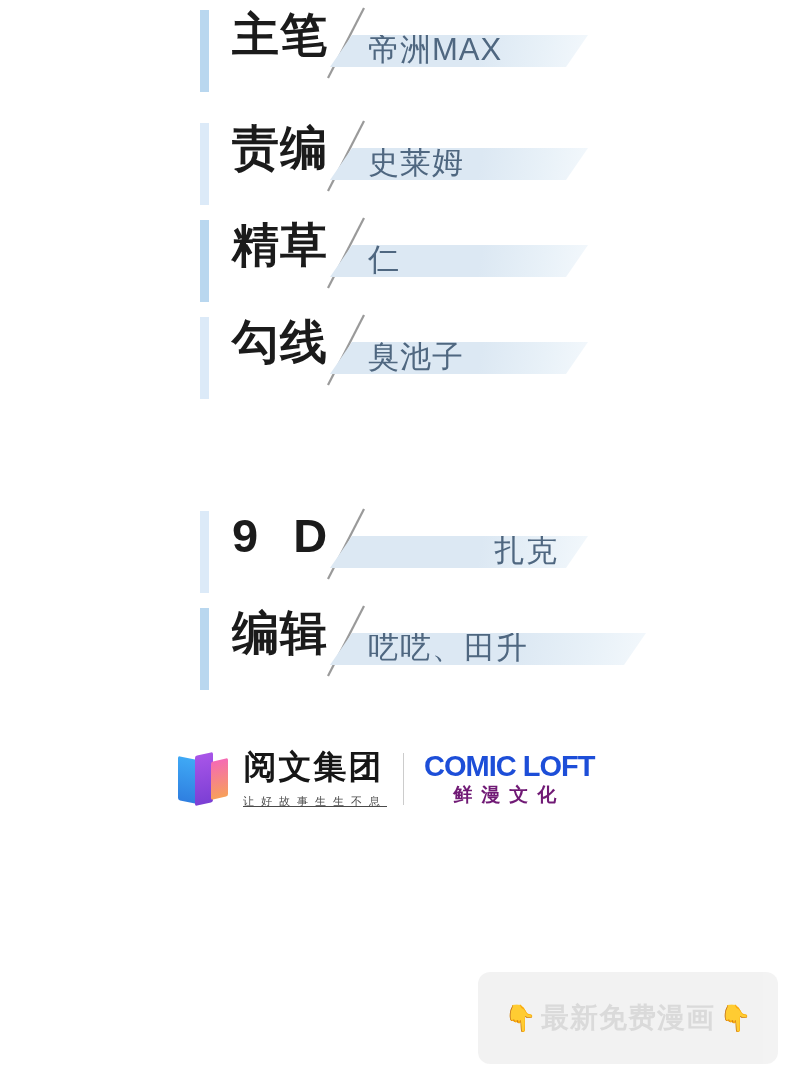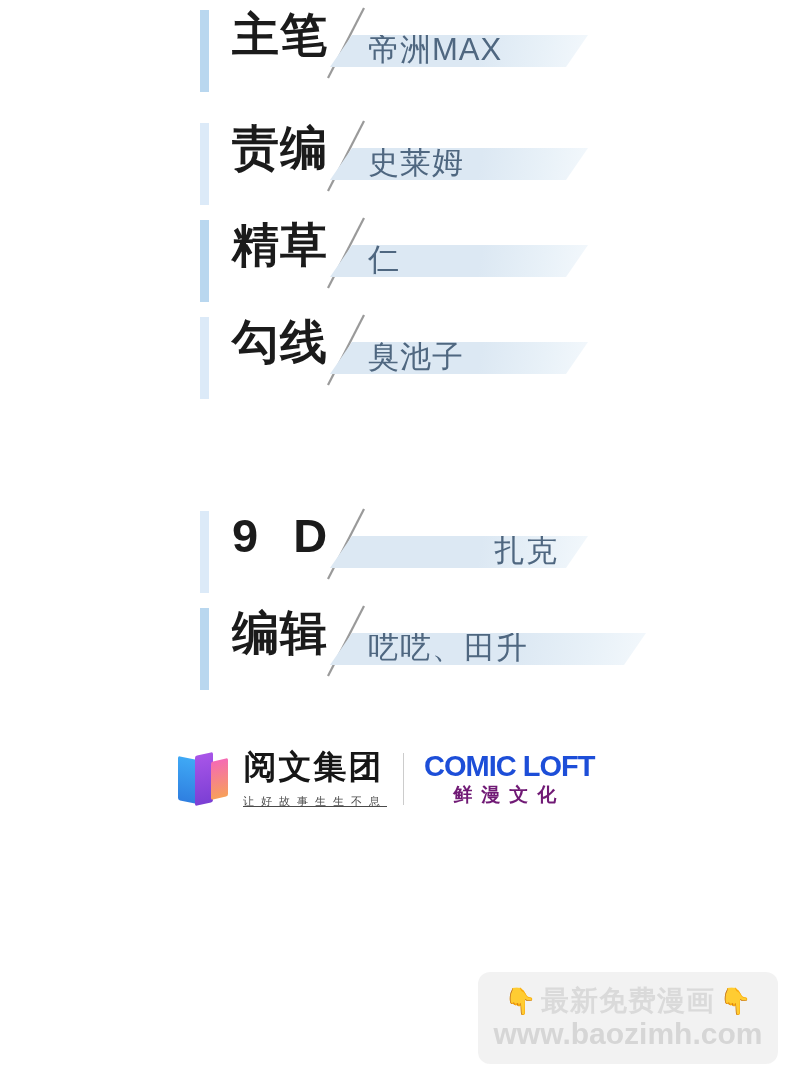--- a/index.html
+++ b/index.html
@@ -313,14 +313,13 @@
   </div>
 
 </div>
 
 <div id="watermark">
   <div class="wm-line1">
     <span class="wm-hand">👇</span>
     <span class="wm-zh">最新免费漫画</span>
     <span class="wm-hand">👇</span>
   </div>
-  <div class="wm-url">www.baozimh.com</div>
 </div>
 
 </body></html>

